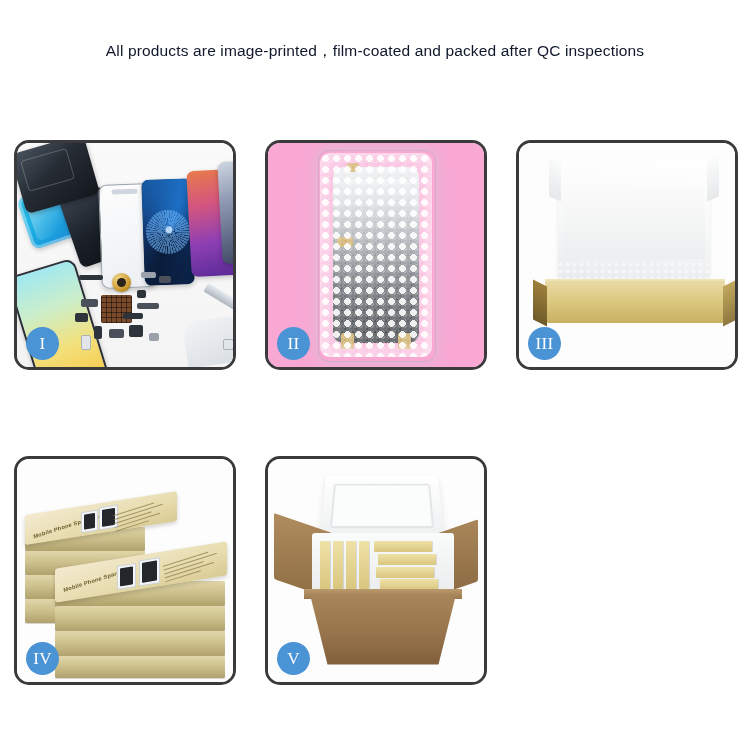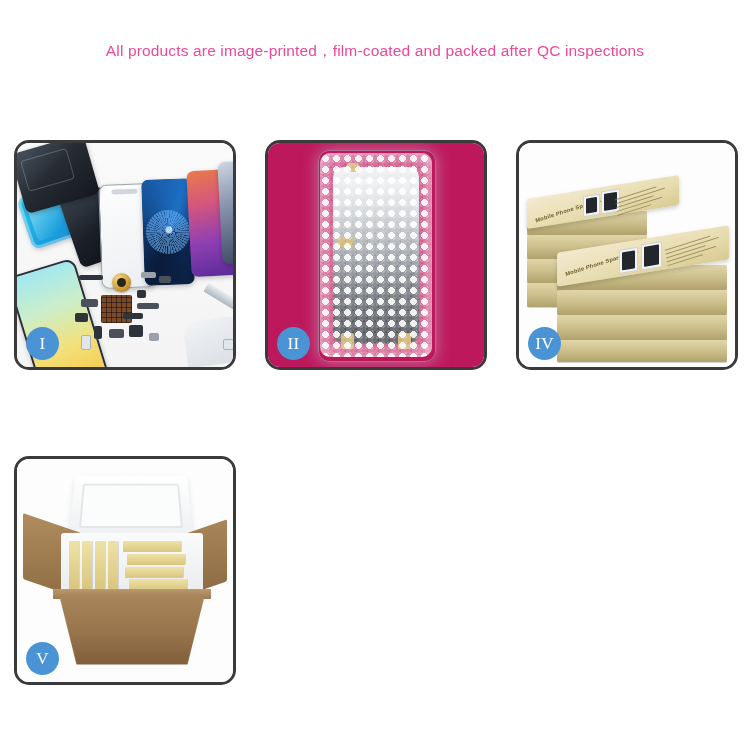--- a/index.html
+++ b/index.html
@@ -11,21 +11,21 @@
   .page{position:absolute;inset:0;background:#fff;}
 
   
   .header{position:absolute;left:0;top:34px;width:750px;text-align:center;}
   .title{
     font-size:40px;line-height:48px;letter-spacing:2.1px;color:#111;
     font-weight:500;font-family:"Liberation Sans","DejaVu Sans",sans-serif;
     white-space:nowrap;
   }
   .subtitle{
-    margin-top:7px;font-size:15.5px;line-height:20px;color:#ec4899;
+    margin-top:7px;font-size:15.5px;line-height:20px;color:#0f172a;
     letter-spacing:.15px;white-space:nowrap;font-weight:400;
   }
 
   
   .grid{position:absolute;left:14px;top:140px;width:724px;height:545px;
         display:grid;grid-template-columns:repeat(3,1fr);grid-template-rows:repeat(2,1fr);
         column-gap:29px;row-gap:86px;}
   .panel{
     position:relative;background:#fcfcfc;border:3px solid #3a3a3c;
     border-radius:15px;overflow:hidden;box-sizing:border-box;
@@ -123,21 +123,21 @@
     position:absolute;left:186px;top:150px;width:42px;height:10px;
     background:linear-gradient(180deg,#e9edf1,#aeb6be);transform:rotate(31deg);
     border-radius:2px 6px 6px 2px;
   }
   .hand{
     position:absolute;right:-4px;bottom:2px;width:52px;height:46px;border-radius:16px 6px 0 0;
     background:linear-gradient(160deg,#f2f4f6,#d8dde2);transform:rotate(-8deg);opacity:.95;
   }
 
   
-  .p2{background:#be185d;}
+  .p2{background:#f9a8d4;}
   .bw-item{
     position:absolute;left:50%;top:50%;width:86px;height:176px;margin:-88px 0 0 -43px;
     background:linear-gradient(180deg,#e9ecef 0%,#d7dbe0 20%,#8e959d 45%,#454b53 70%,#23272c 100%);
     border-radius:10px;
   }
   .bw-item:before{content:"";position:absolute;left:9px;top:12px;width:68px;height:150px;
     border-radius:7px;background:linear-gradient(180deg,#f3f5f7,#2a2f35);opacity:.55;}
   .tape{position:absolute;background:#c9a24c;border-radius:2px;opacity:.95;}
   .bubble{
     position:absolute;left:50%;top:50%;width:112px;height:204px;margin:-102px 0 0 -56px;
@@ -331,20 +331,30 @@
           <div class="tape" style="left:8px;bottom:-6px;width:13px;height:16px;"></div>
           <div class="tape" style="right:8px;bottom:-6px;width:13px;height:16px;"></div>
         </div>
         <div class="bubble"></div>
         <div class="bubble2"></div>
         <div class="bagedge"></div>
         <div class="badge">II</div>
       </div>
     </div>
 
+    <div class="panel">
+      <div class="stage p3">
+        <div class="lid"></div>
+        <div class="foam"></div>
+        <div class="trayback"></div>
+        <div class="boxrim"></div>
+        <div class="boxfront"></div>
+        <div class="badge">III</div>
+      </div>
+    </div>
 
     <div class="panel">
       <div class="stage p4">
         <div class="stack">
           <div class="sbox" style="left:0;top:46px;width:120px;height:24px;">
               <span class="side"></span>
             </div>
           <div class="sbox" style="left:0;top:70px;width:120px;height:24px;">
               <span class="side"></span>
             </div>

